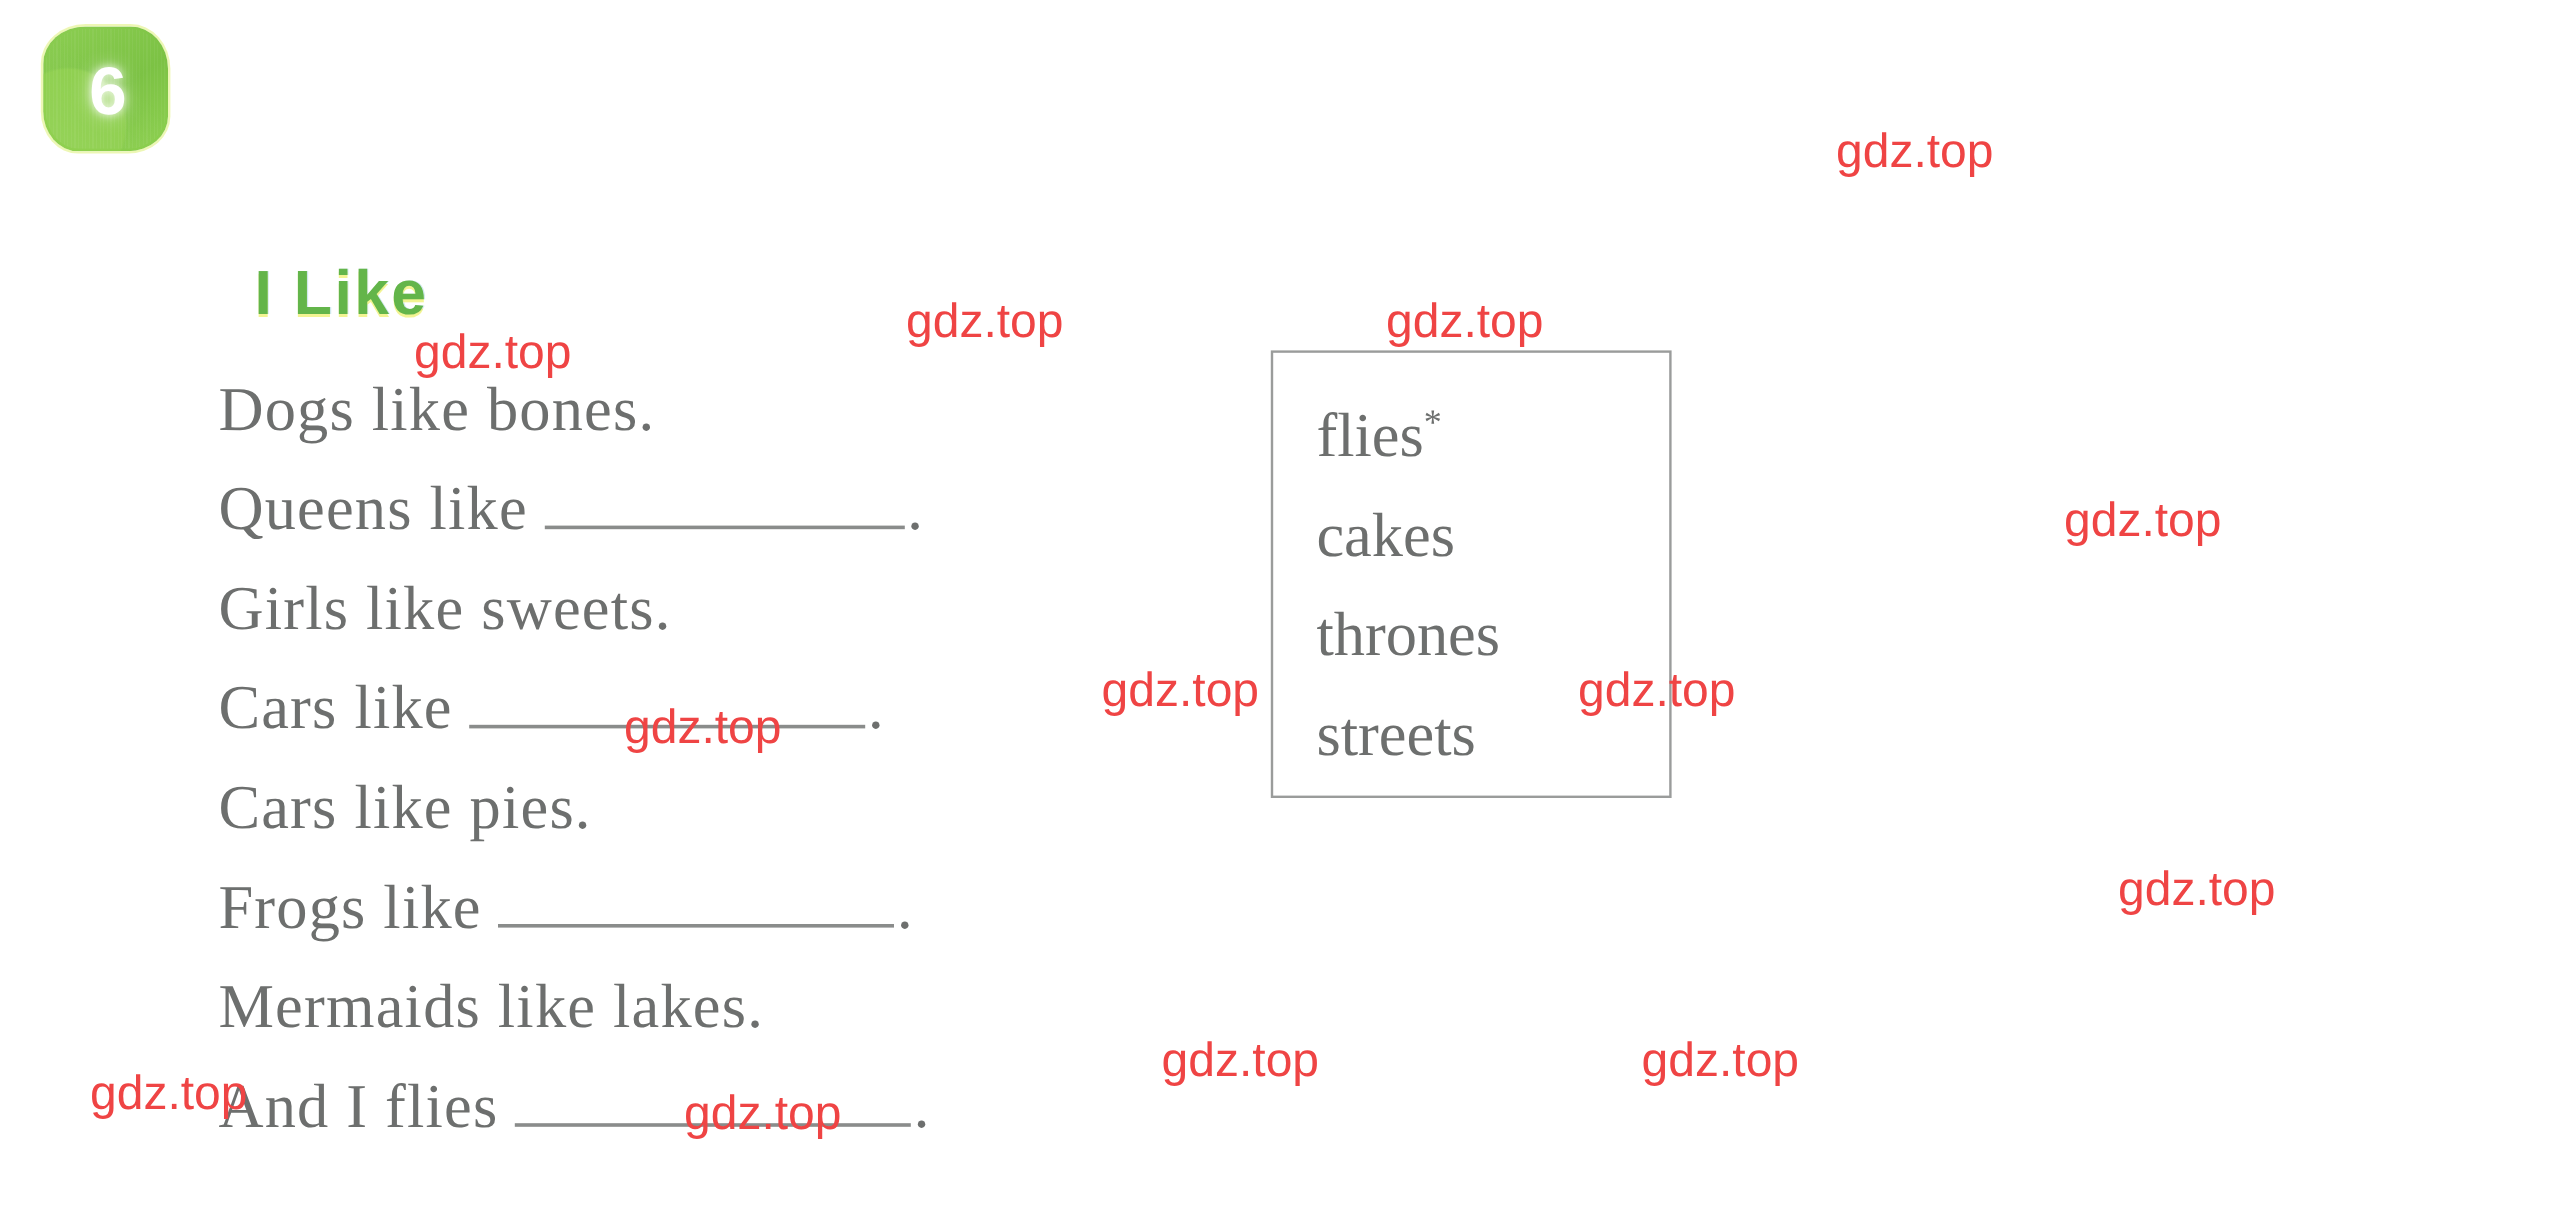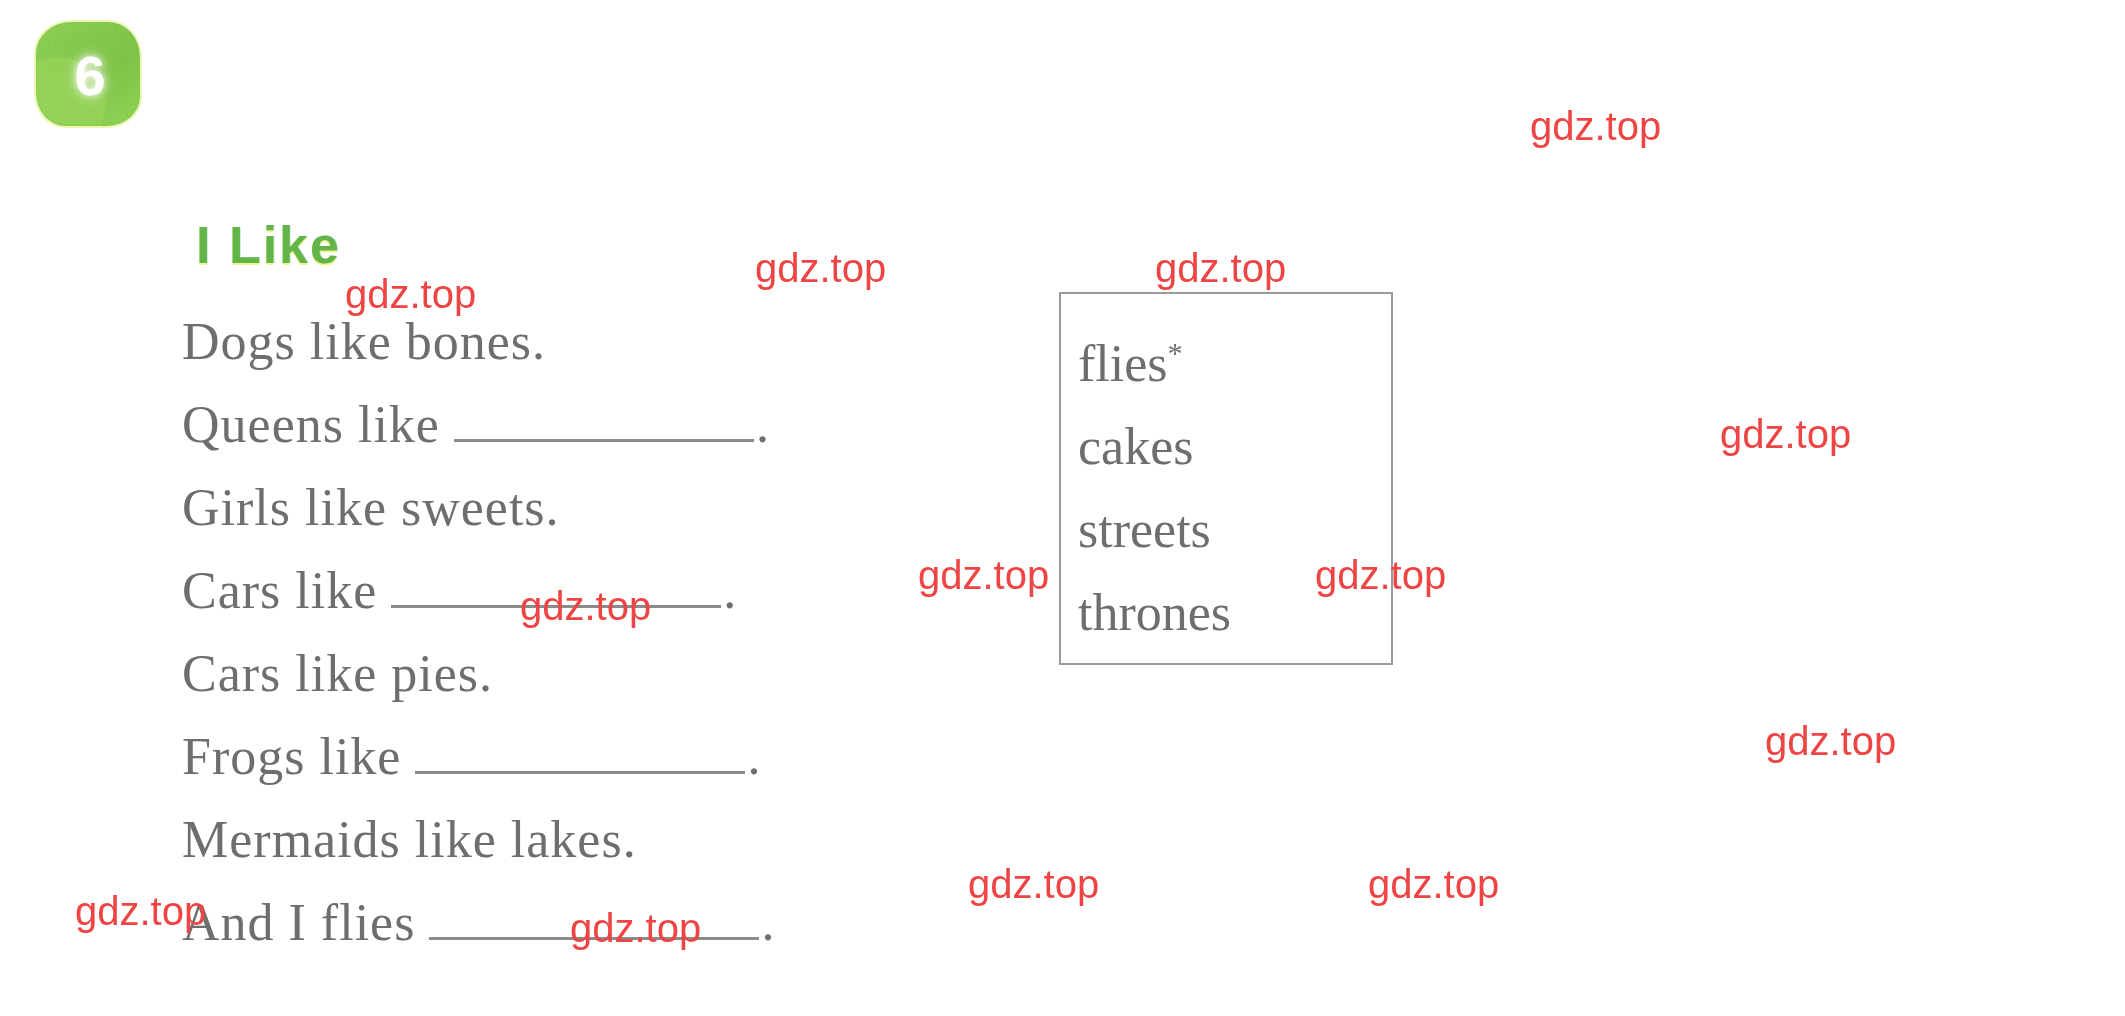--- a/index.html
+++ b/index.html
@@ -79,21 +79,21 @@
     width: 1890px;
     white-space: nowrap;
   }
   .instr-line2 {
     white-space: nowrap;
   }
 
   
   .poem-title {
     position: absolute;
-    left: 196px;
+    left: 212px;
     top: 215px;
     font-family: "Liberation Sans", sans-serif;
     font-weight: bold;
     font-size: 52px;
     letter-spacing: 2px;
     color: #63b54a;
     text-shadow: 0 2px 0 rgba(238,240,110,0.75), 1px 0 0 rgba(120,190,200,0.35);
   }
 
   
@@ -129,21 +129,21 @@
   .wordbox {
     position: absolute;
     left: 1059px;
     top: 292px;
     width: 334px;
     height: 373px;
     border: 2px solid #9a9c9b;
     box-sizing: border-box;
   }
   .wordbox-inner {
-    padding: 28px 0 0 17px;
+    padding: 28px 0 0 36px;
     color: #6d6f6e;
     font-family: "Liberation Serif", serif;
     font-size: 52px;
     line-height: 83px;
   }
   .word {
     white-space: nowrap;
   }
   .word sup {
     font-size: 30px;
@@ -215,22 +215,22 @@
       <span class="blank"></span>
       <span class="period">.</span>
     </div>
 
   </div>
 
   <div class="wordbox">
     <div class="wordbox-inner">
       <div class="word"><span>flies</span><sup>*</sup></div>
       <div class="word">cakes</div>
+      <div class="word">thrones</div>
       <div class="word">streets</div>
-      <div class="word">thrones</div>
     </div>
   </div>
 
   <div id="watermark-layer">
       <div class="wm" style="left: 1530px; top: 104px;">gdz.top</div>
       <div class="wm" style="left: 345px; top: 272px;">gdz.top</div>
       <div class="wm" style="left: 755px; top: 246px;">gdz.top</div>
       <div class="wm" style="left: 1155px; top: 246px;">gdz.top</div>
       <div class="wm" style="left: 1720px; top: 412px;">gdz.top</div>
       <div class="wm" style="left: 918px; top: 553px;">gdz.top</div>

